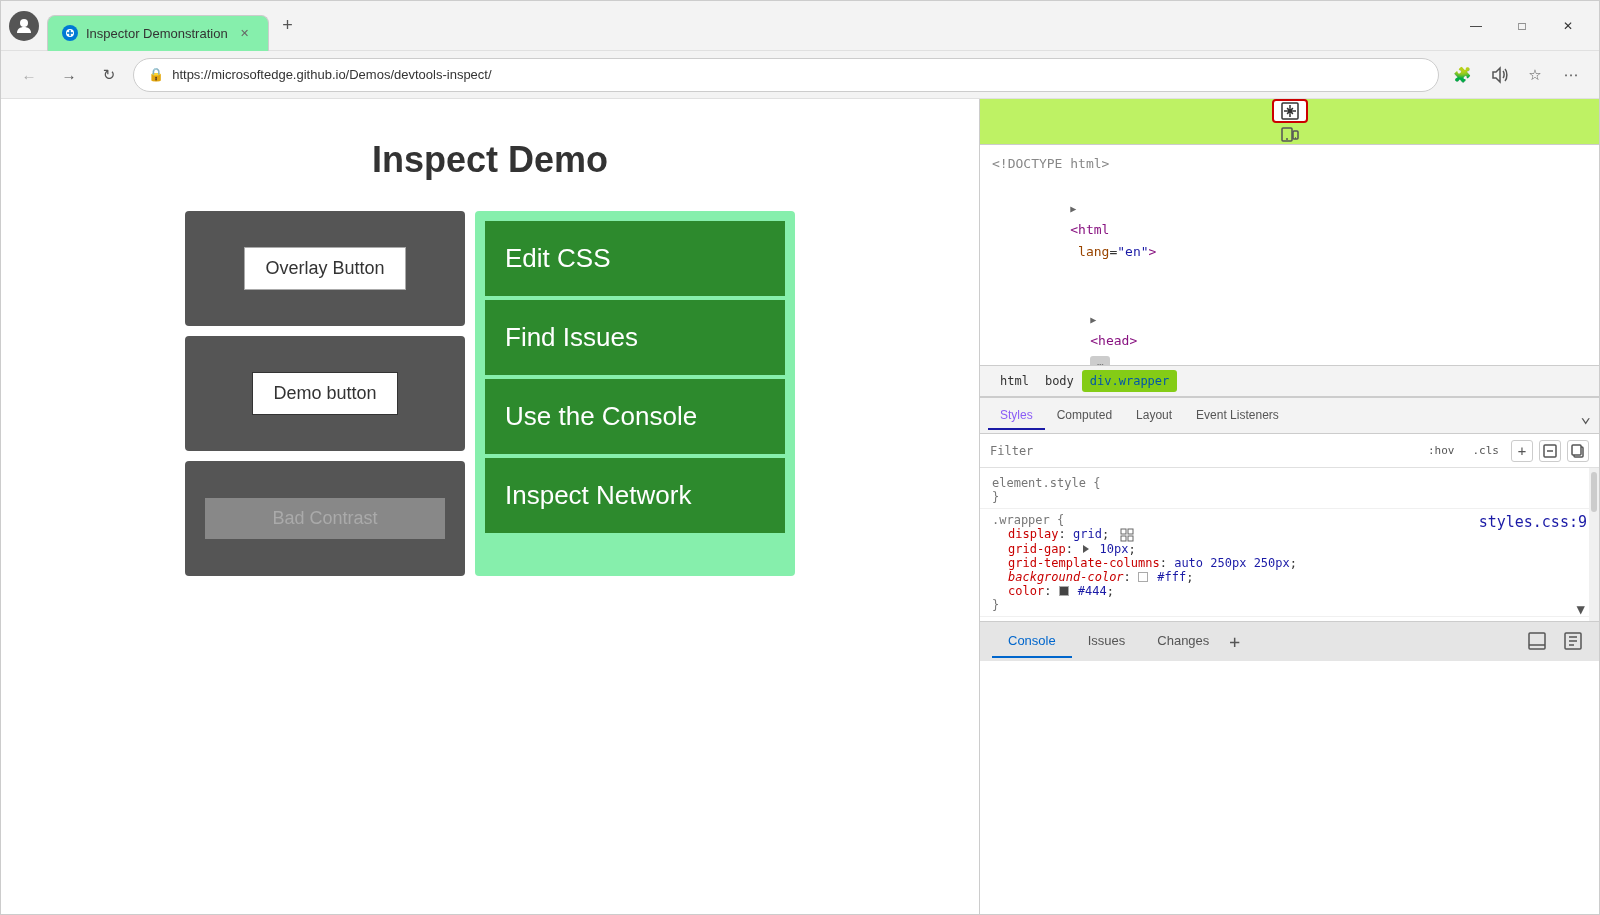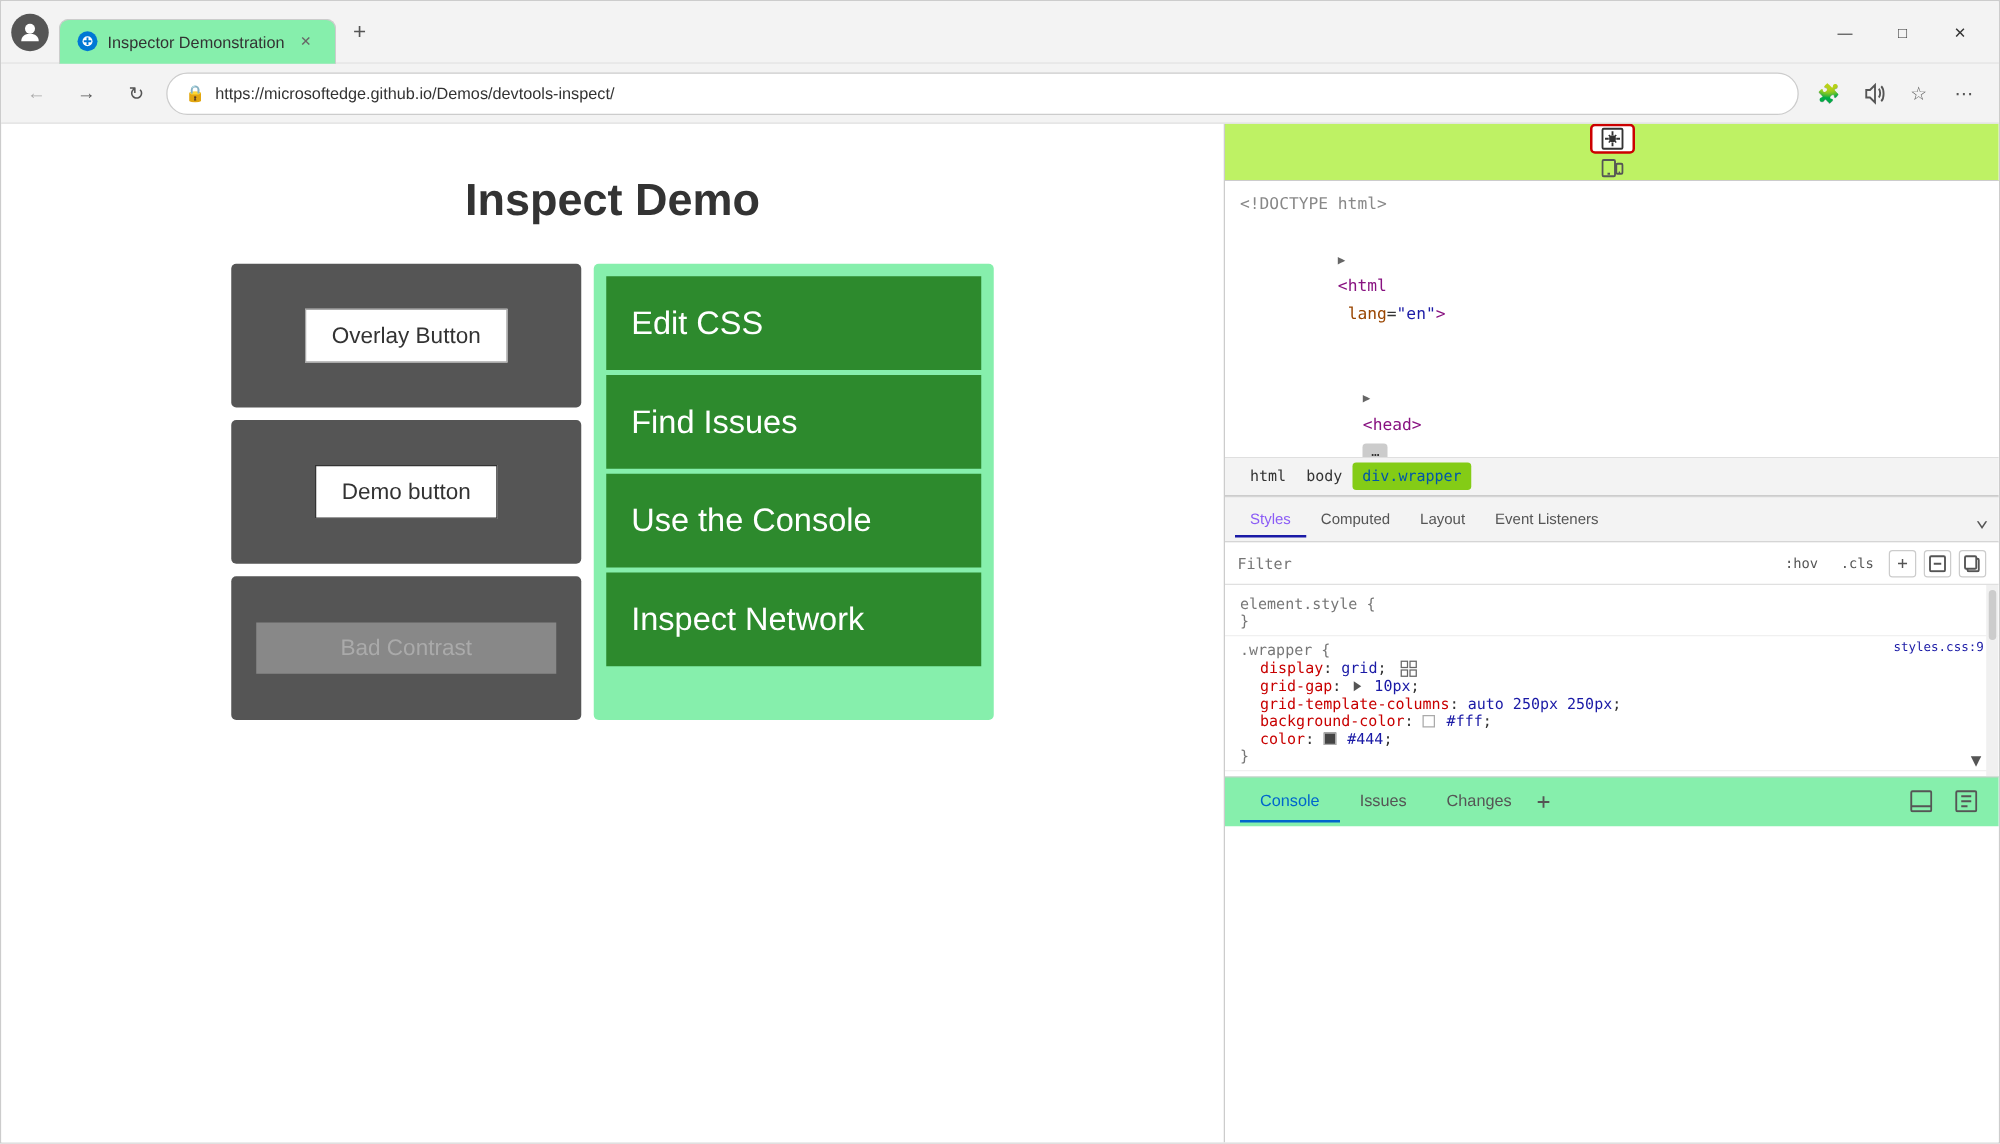--- a/index.html
+++ b/index.html
@@ -85,21 +85,21 @@
     .filter-icon-btn { width: 22px; height: 22px; display: flex; align-items: center; justify-content: center; cursor: pointer; color: #555; border: 1px solid #ccc; border-radius: 3px; font-size: 14px; }
 
     
     .css-rules { flex: 1; overflow-y: auto; padding: 4px 0; font-size: 12px; font-family: monospace; background: #fff; position: relative; }
     .css-rule-block { padding: 4px 12px; border-bottom: 1px solid #f0f0f0; }
 
     
     .css-rules::-webkit-scrollbar { width: 8px; }
     .css-rules::-webkit-scrollbar-thumb { background: #ccc; border-radius: 4px; }
 
-    .devtools-bottom { height: 40px; background: #86efac; border-top: 1px solid #ccc; display: flex; align-items: center; padding: 0 12px; gap: 0; }
+    .devtools-bottom { height: 40px; background: #e5e5e5; border-top: 1px solid #ccc; display: flex; align-items: center; padding: 0 12px; gap: 0; }
     .bottom-tab { padding: 8px 16px; font-size: 13px; font-family: 'Segoe UI', Arial, sans-serif; cursor: pointer; color: #555; border-bottom: 2px solid transparent; }
     .bottom-tab.active { color: #0066cc; border-bottom: 2px solid #0066cc; }
     .bottom-plus { margin-left: 4px; font-size: 18px; color: #555; cursor: pointer; }
     .bottom-icons { margin-left: auto; display: flex; gap: 8px; }
     .bottom-icon { width: 28px; height: 28px; display: flex; align-items: center; justify-content: center; cursor: pointer; color: #555; font-size: 14px; border-radius: 4px; }
 
     .dt-right-icons { display: flex; gap: 2px; align-items: center; margin-left: auto; }
   </style>
 </head>
 <body>
@@ -295,21 +295,21 @@
               <span style="color:#777;">element.style {</span>
             </div>
             <div style="font-size:12px;font-family:monospace;">
               <span style="color:#777;">}</span>
             </div>
           </div>
 
           <div class="css-rule-block">
             <div style="font-size:12px;font-family:monospace;">
               <span style="color:#777;">.wrapper {</span>
-              <span style="color:#1a1aa6; font-size:10px; float:right; cursor:pointer;">styles.css:9</span>
+              <span style="color:#1a1aa6; font-size:15px; float:right; cursor:pointer;">styles.css:9</span>
             </div>
             <div style="padding-left: 16px;">
 
               <div style="font-size:12px;font-family:monospace;">
                 <span style="color:#c80000;">display</span><span style="color:#333;">: </span><span style="color:#1a1aa6;">grid</span><span style="color:#333;">;</span>
                 <svg width="14" height="14" viewBox="0 0 14 14" style="vertical-align:middle; margin-left:4px; cursor:pointer;">
                   <rect x="1" y="1" width="5" height="5" fill="none" stroke="#666" stroke-width="1"></rect>
                   <rect x="8" y="1" width="5" height="5" fill="none" stroke="#666" stroke-width="1"></rect>
                   <rect x="1" y="8" width="5" height="5" fill="none" stroke="#666" stroke-width="1"></rect>
                   <rect x="8" y="8" width="5" height="5" fill="none" stroke="#666" stroke-width="1"></rect>
@@ -320,21 +320,21 @@
                 <span style="color:#c80000;">grid-gap</span><span style="color:#333;">: </span>
                 <span style="display:inline-block;width:0;height:0;border-top:4px solid transparent;border-bottom:4px solid transparent;border-left:6px solid #555;vertical-align:middle;margin:0 3px;cursor:pointer;"></span>
                 <span style="color:#1a1aa6;">10px</span><span style="color:#333;">;</span>
               </div>
 
               <div style="font-size:12px;font-family:monospace;">
                 <span style="color:#c80000;">grid-template-columns</span><span style="color:#333;">: </span><span style="color:#1a1aa6;">auto 250px 250px</span><span style="color:#333;">;</span>
               </div>
 
               <div style="font-size:12px;font-family:monospace;">
-                <span style="color:#c80000;">background-color</span><span style="color:#333;">: </span>
+                <span style="color:#c80000;font-style:italic;">background-color</span><span style="color:#333;">: </span>
                 <span style="display:inline-block;width:10px;height:10px;background:#fff;border:1px solid #aaa;vertical-align:middle;margin-right:2px;cursor:pointer;"></span>
                 <span style="color:#1a1aa6;">#fff</span><span style="color:#333;">;</span>
               </div>
 
               <div style="font-size:12px;font-family:monospace;">
                 <span style="color:#c80000;">color</span><span style="color:#333;">: </span>
                 <span style="display:inline-block;width:10px;height:10px;background:#444;border:1px solid #aaa;vertical-align:middle;margin-right:2px;cursor:pointer;"></span>
                 <span style="color:#1a1aa6;">#444</span><span style="color:#333;">;</span>
               </div>
             </div>

